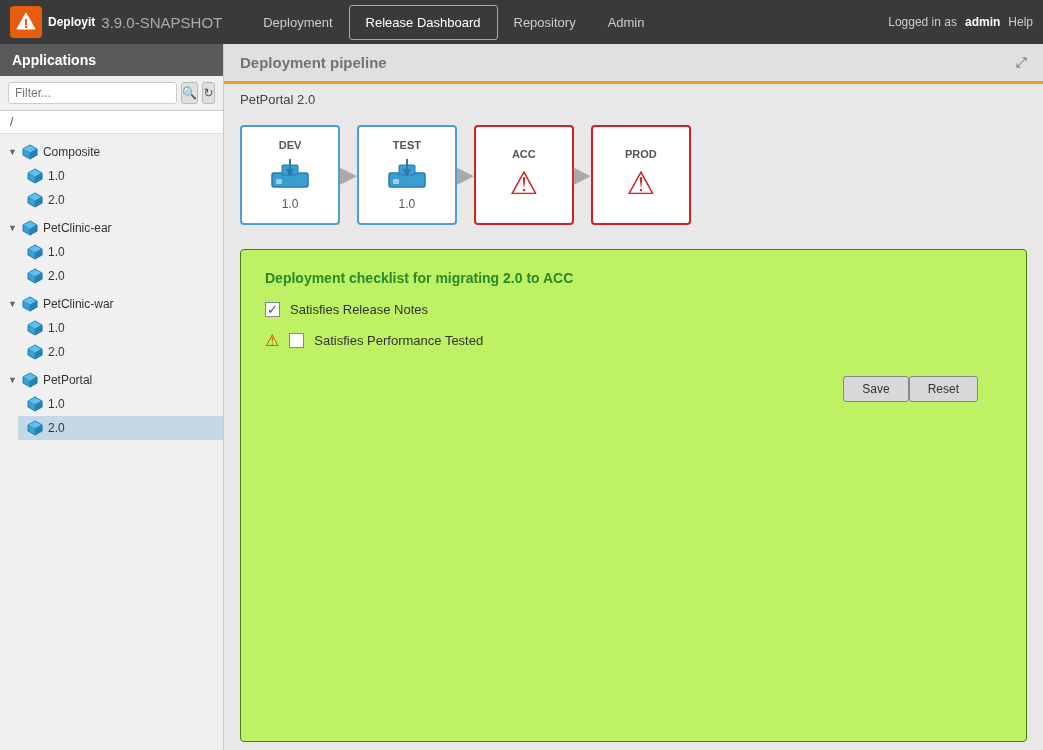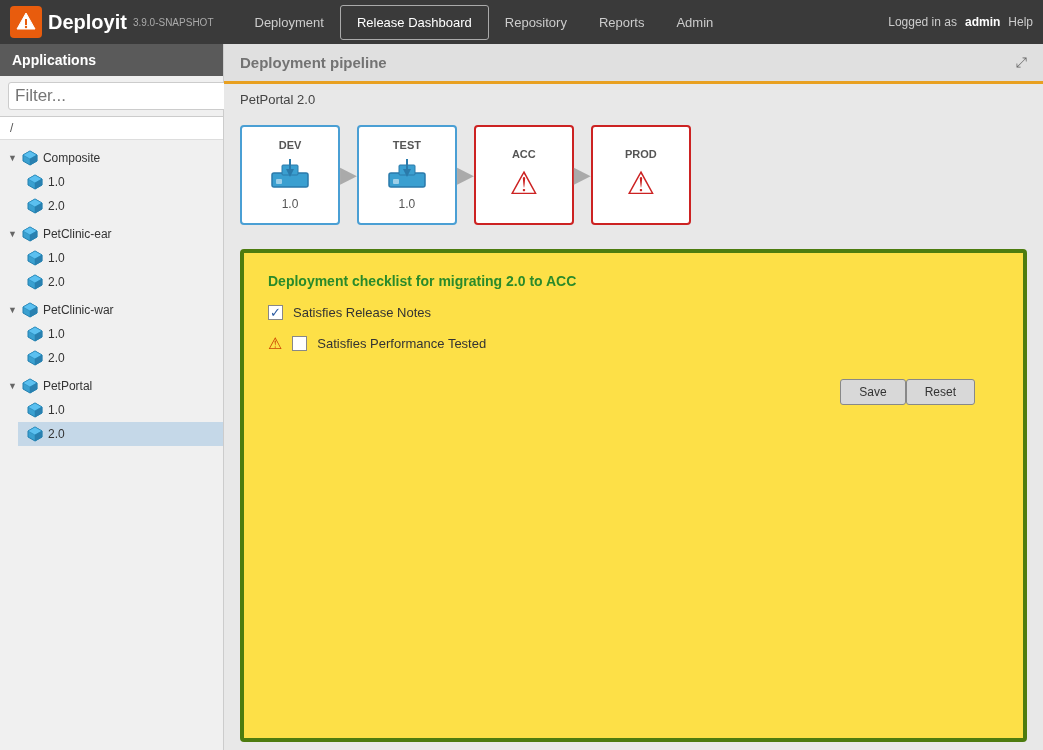--- a/index.html
+++ b/index.html
@@ -21,24 +21,24 @@
       margin-right: 10px;
     }
     #logo-icon {
       width: 32px; height: 32px;
       background: #e85c0d;
       border-radius: 4px;
       display: flex; align-items: center; justify-content: center;
       color: white; font-weight: bold; font-size: 14px;
     }
     #app-name {
-      color: white; font-weight: bold; font-size: 20px;
+      color: white; font-weight: bold; font-size: 12px;
     }
     #version-badge {
-      color: #aaa; font-size: 10px; margin-right: 15px;
+      color: #aaa; font-size: 15px; margin-right: 15px;
     }
     .nav-item {
       color: #ccc;
       padding: 0 16px;
       height: 35px;
       display: flex; align-items: center;
       cursor: pointer;
       font-size: 13px;
       text-decoration: none;
     }
@@ -83,21 +83,21 @@
       align-items: center;
       padding: 6px 8px;
       gap: 4px;
       border-bottom: 1px solid #ccc;
     }
     #filter-input {
       flex: 1;
       padding: 3px 6px;
       border: 1px solid #ccc;
       border-radius: 3px;
-      font-size: 17px;
+      font-size: 12px;
       color: #aaa;
     }
     .filter-btn {
       width: 22px; height: 22px;
       background: #e0e0e0;
       border: 1px solid #bbb;
       border-radius: 3px;
       cursor: pointer;
       display: flex; align-items: center; justify-content: center;
       font-size: 12px; color: #555;
@@ -188,22 +188,22 @@
     .arrow {
       font-size: 22px; color: #aaa;
     }
     .warning-triangle {
       font-size: 32px; color: #cc2222;
     }
 
     
     #checklist-panel {
       margin: 8px 16px;
-      background: #fde047;
-      border: 4px solid #4d7c0f;
+      background: #bef264;
+      border: 1px solid #4d7c0f;
       border-radius: 4px;
       padding: 20px 24px;
       flex: 1;
     }
     #checklist-title {
       color: #2a8a2a;
       font-size: 14px;
       font-weight: bold;
       margin-bottom: 16px;
     }
@@ -263,21 +263,20 @@
         <line x1="11" y1="8" x2="11" y2="14" stroke="#e85c0d" stroke-width="2"></line>
         <circle cx="11" cy="16" r="1.2" fill="#e85c0d"></circle>
       </svg>
     </div>
     <span id="app-name">Deployit</span>
     <span id="version-badge">3.9.0-SNAPSHOT</span>
   </div>
   <div class="nav-item">Deployment</div>
   <div class="nav-item active">Release Dashboard</div>
   <div class="nav-item">Repository</div>
-  <div class="nav-item">Reports</div>
   <div class="nav-item">Admin</div>
   <div id="right-nav">
     <span>Logged in as</span>
     <span class="username">admin</span>
     <span class="help-link">Help</span>
   </div>
 </div>
 
 <div id="main-layout">
 

